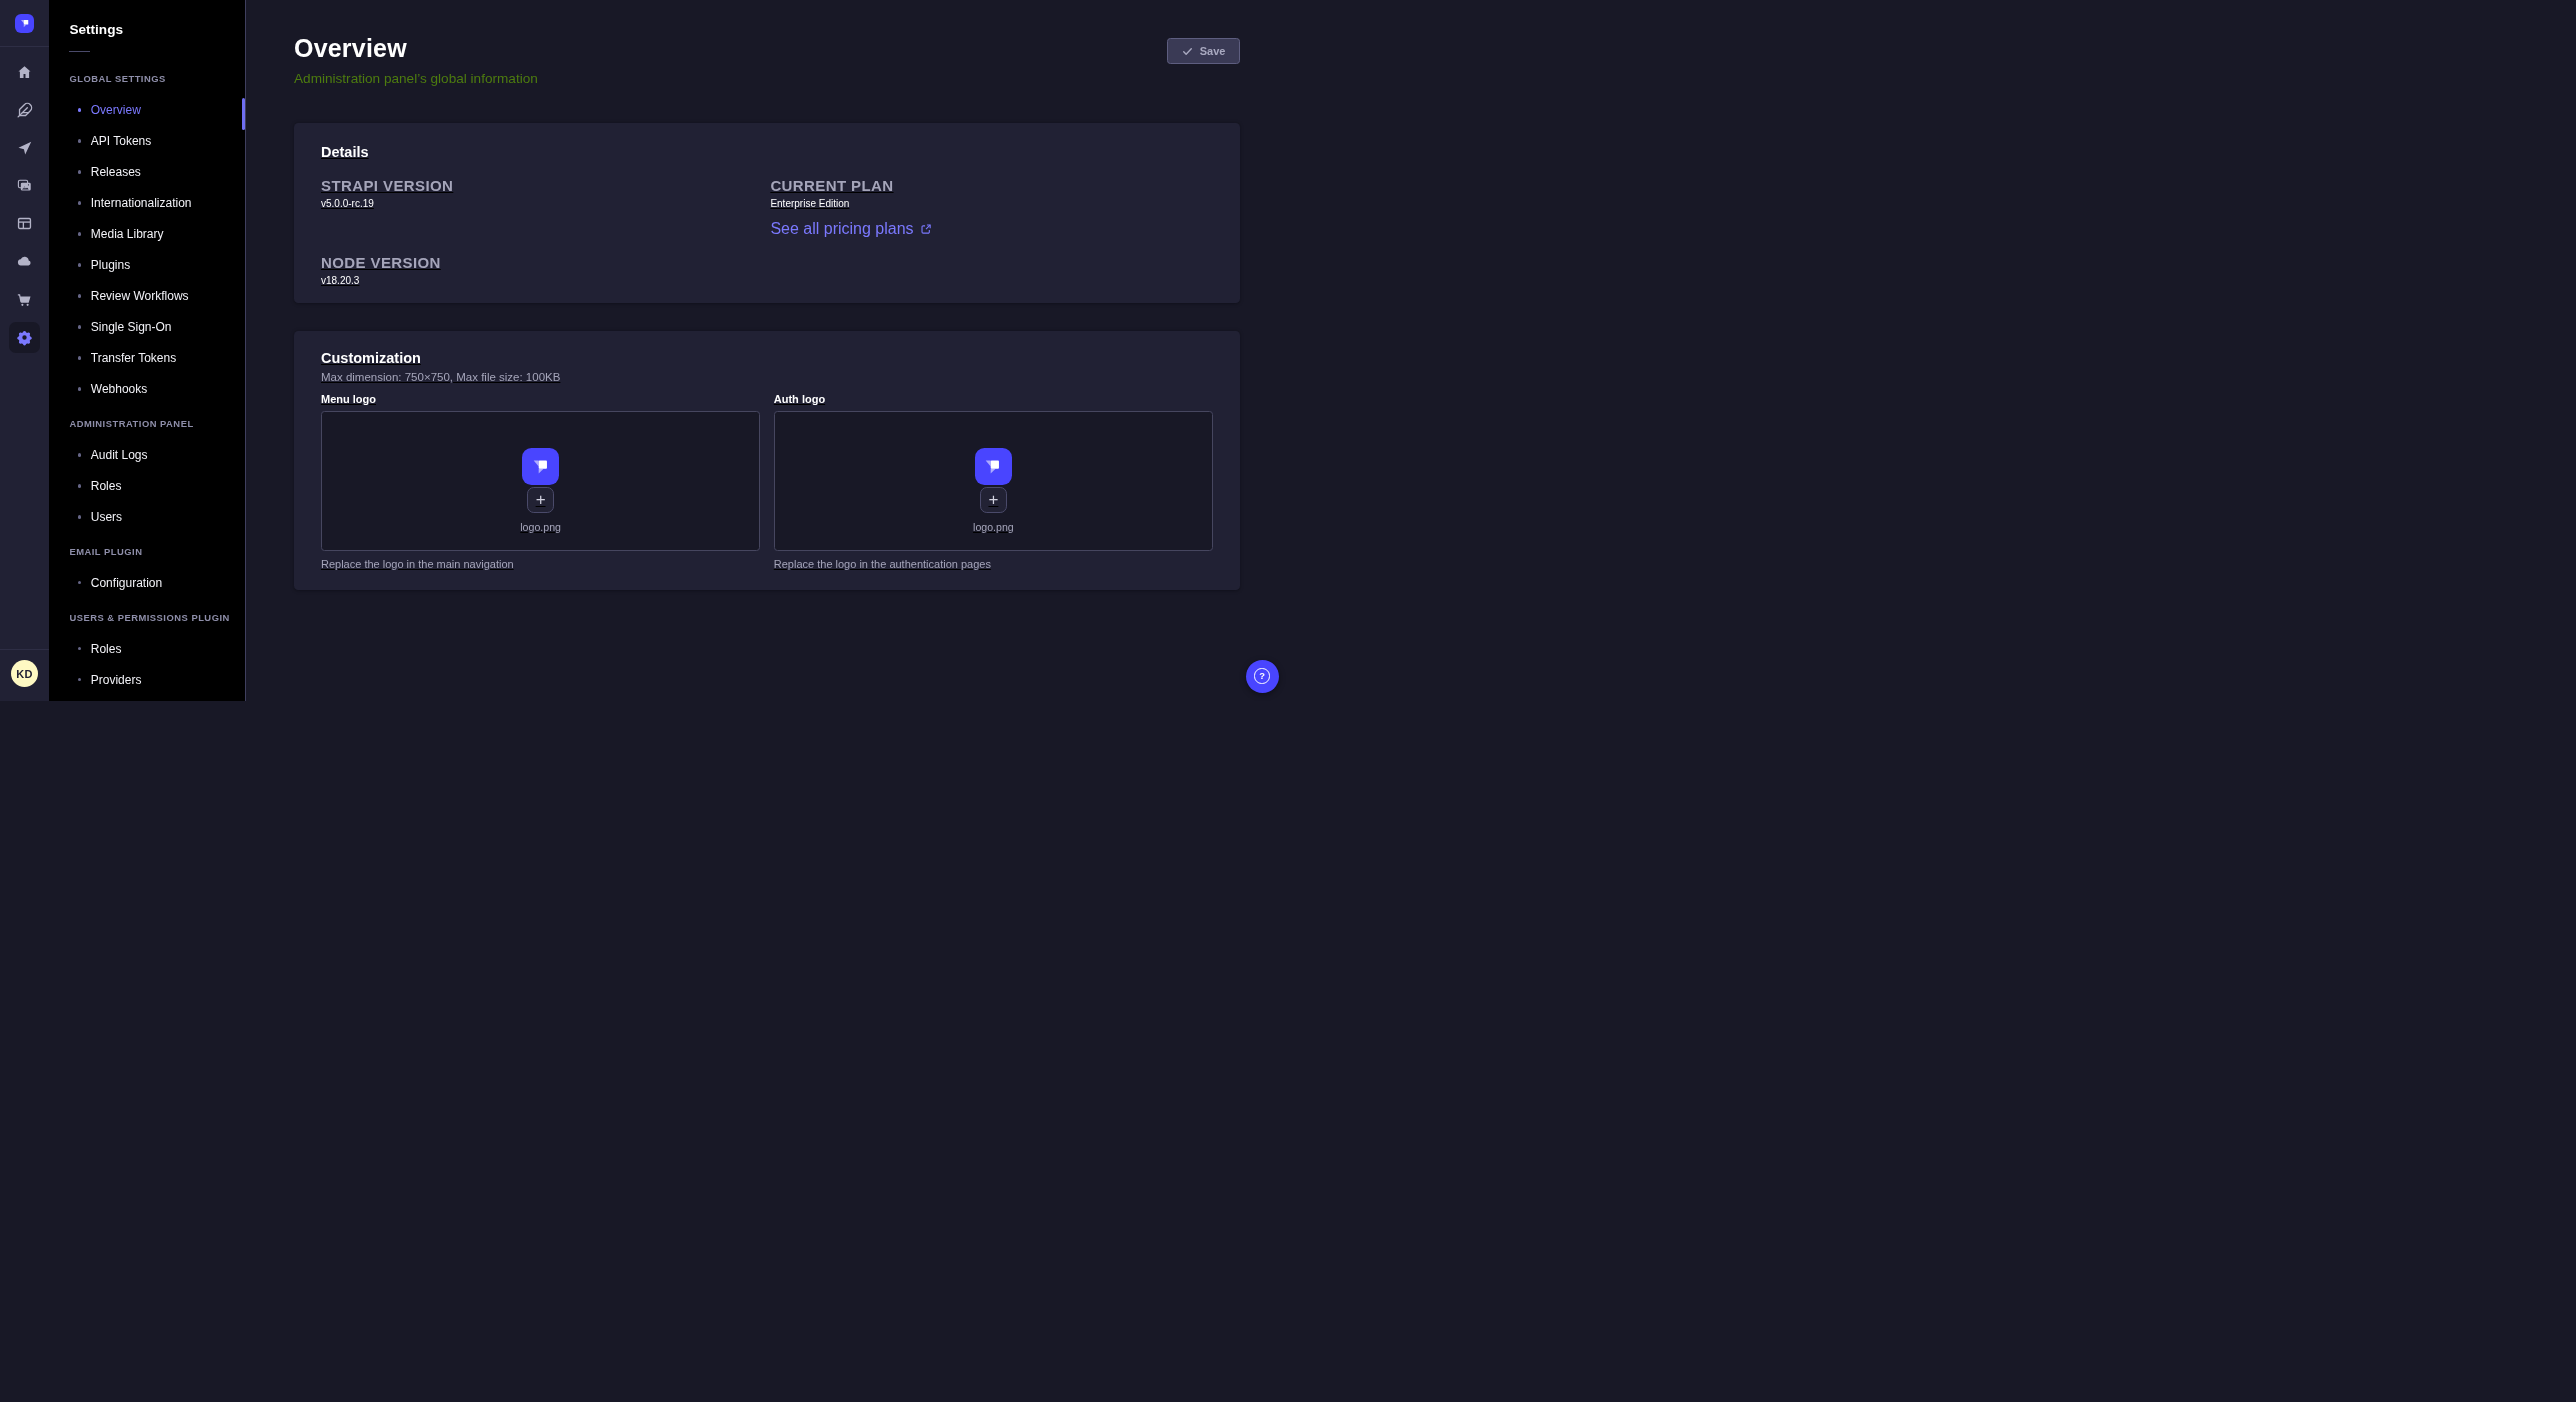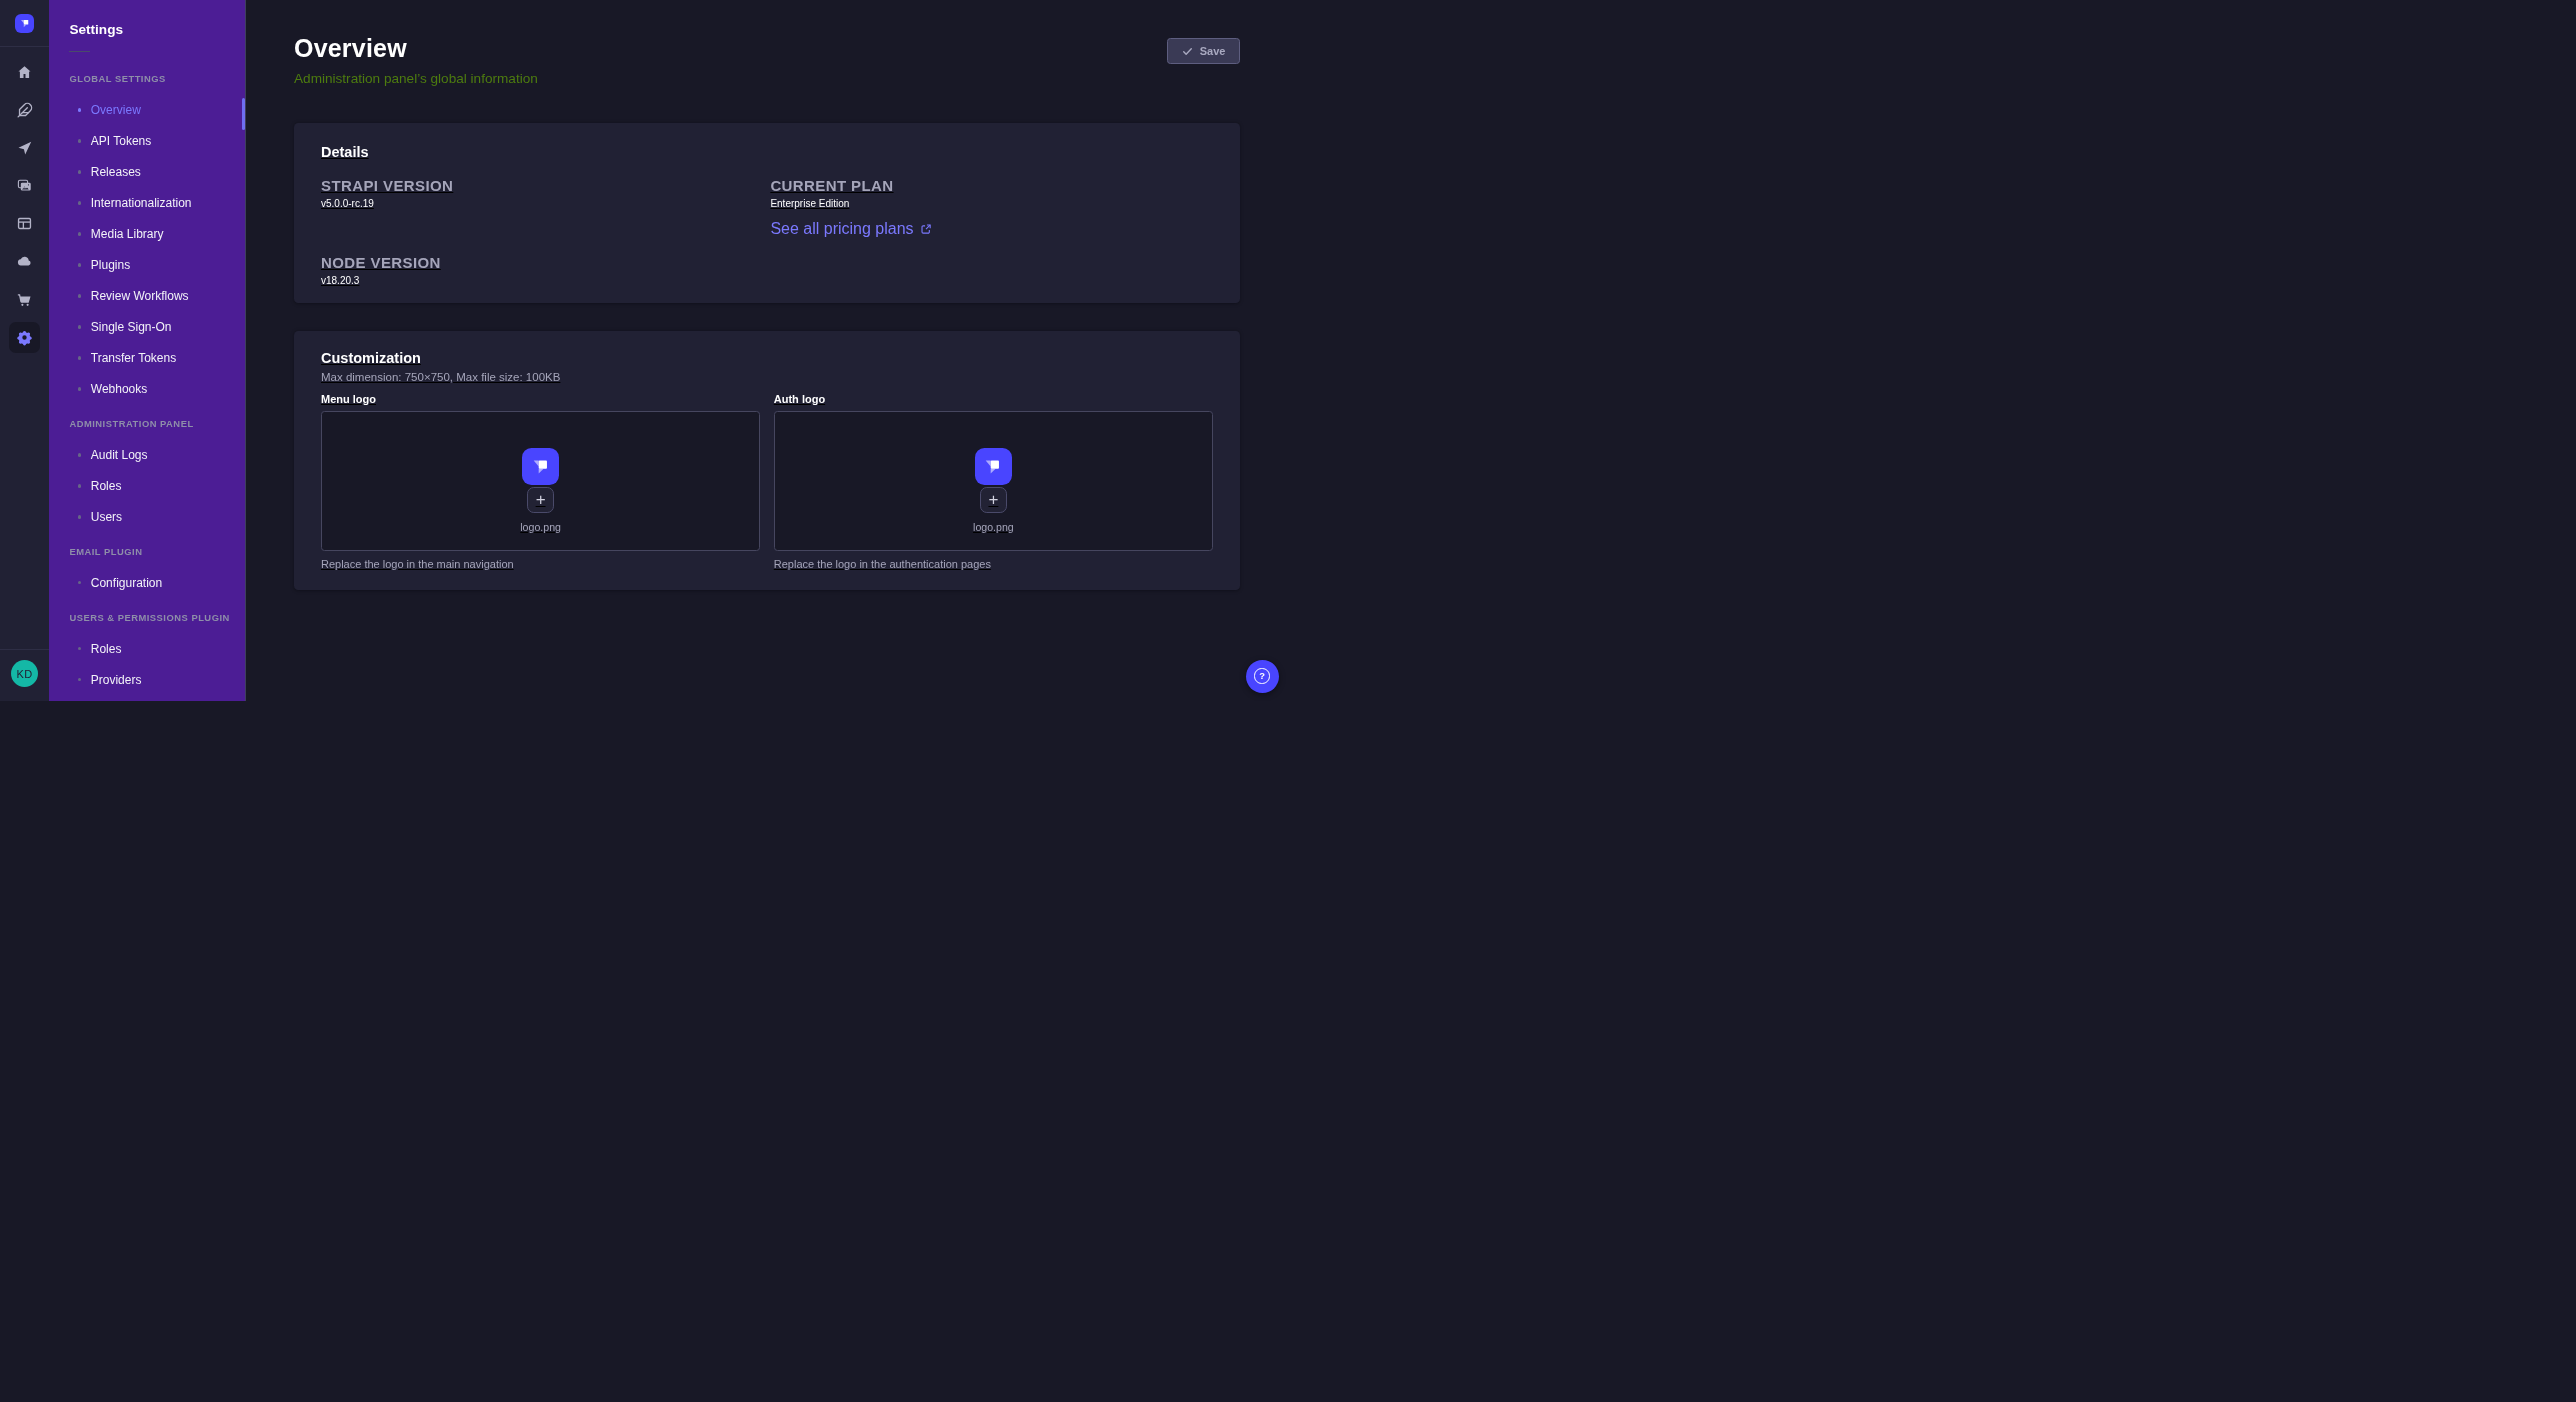--- a/index.html
+++ b/index.html
@@ -8,24 +8,24 @@
 
   
   .rail{width:49px;flex-shrink:0;background:#212134;display:flex;flex-direction:column;align-items:center;}
   .rail-logo{width:19.6px;height:19.6px;border-radius:6px;background:#4945ff;margin:13.6px 0 12.8px;display:flex;align-items:center;justify-content:center;cursor:pointer;}
   .rail-divider{width:100%;height:0.9px;background:#2e2e45;flex-shrink:0;}
   .rail-icons{display:flex;flex-direction:column;align-items:center;gap:6.8px;padding-top:10.2px;}
   .rail-btn{width:31px;height:31px;border-radius:6.8px;display:flex;align-items:center;justify-content:center;color:#b3b3c7;cursor:pointer;}
   .rail-btn svg{display:block;}
   .rail-btn.active{background:#181826;color:#7b79ff;}
   .rail-bottom{margin-top:auto;width:100%;display:flex;flex-direction:column;align-items:center;}
-  .avatar{width:27px;height:27px;border-radius:50%;background:#14b8a6;color:#212134;font-size:11px;font-weight:400;display:flex;align-items:center;justify-content:center;margin:11px 0 13.6px;cursor:pointer;letter-spacing:0.3px;}
+  .avatar{width:27px;height:27px;border-radius:50%;background:#fef9c3;color:#212134;font-size:11px;font-weight:700;display:flex;align-items:center;justify-content:center;margin:11px 0 13.6px;cursor:pointer;letter-spacing:0.3px;}
 
   
-  .subnav{width:197px;flex-shrink:0;background:#4c1d95;border-right:0.9px solid #3f3f5e;position:relative;padding-top:22px;}
+  .subnav{width:197px;flex-shrink:0;background:#000000;border-right:0.9px solid #3f3f5e;position:relative;padding-top:22px;}
   .subnav-title{margin:0 0 0 20.4px;font-size:13.6px;font-weight:700;color:#ffffff;}
   .subnav-rule{width:20.4px;height:0.9px;background:#4a4a6a;margin:13.6px 0 0 20.4px;}
   .nav-section{margin-top:13.6px;}
   .nav-section.first{margin-top:22px;}
   .section-label{margin-left:20.4px;font-size:9.4px;font-weight:700;color:#8e8ea9;letter-spacing:0.5px;}
   .nav-list{list-style:none;margin:10.2px 0 0 0;padding:0;}
   .navitem{height:31px;display:flex;align-items:center;gap:9.4px;padding-left:29px;font-size:12px;color:#f3f3f8;cursor:pointer;}
   .dot{width:3.4px;height:3.4px;border-radius:50%;background:#666687;flex-shrink:0;}
   .navitem.active{color:#7b79ff;}
   .navitem.active .dot{background:#7b79ff;}

